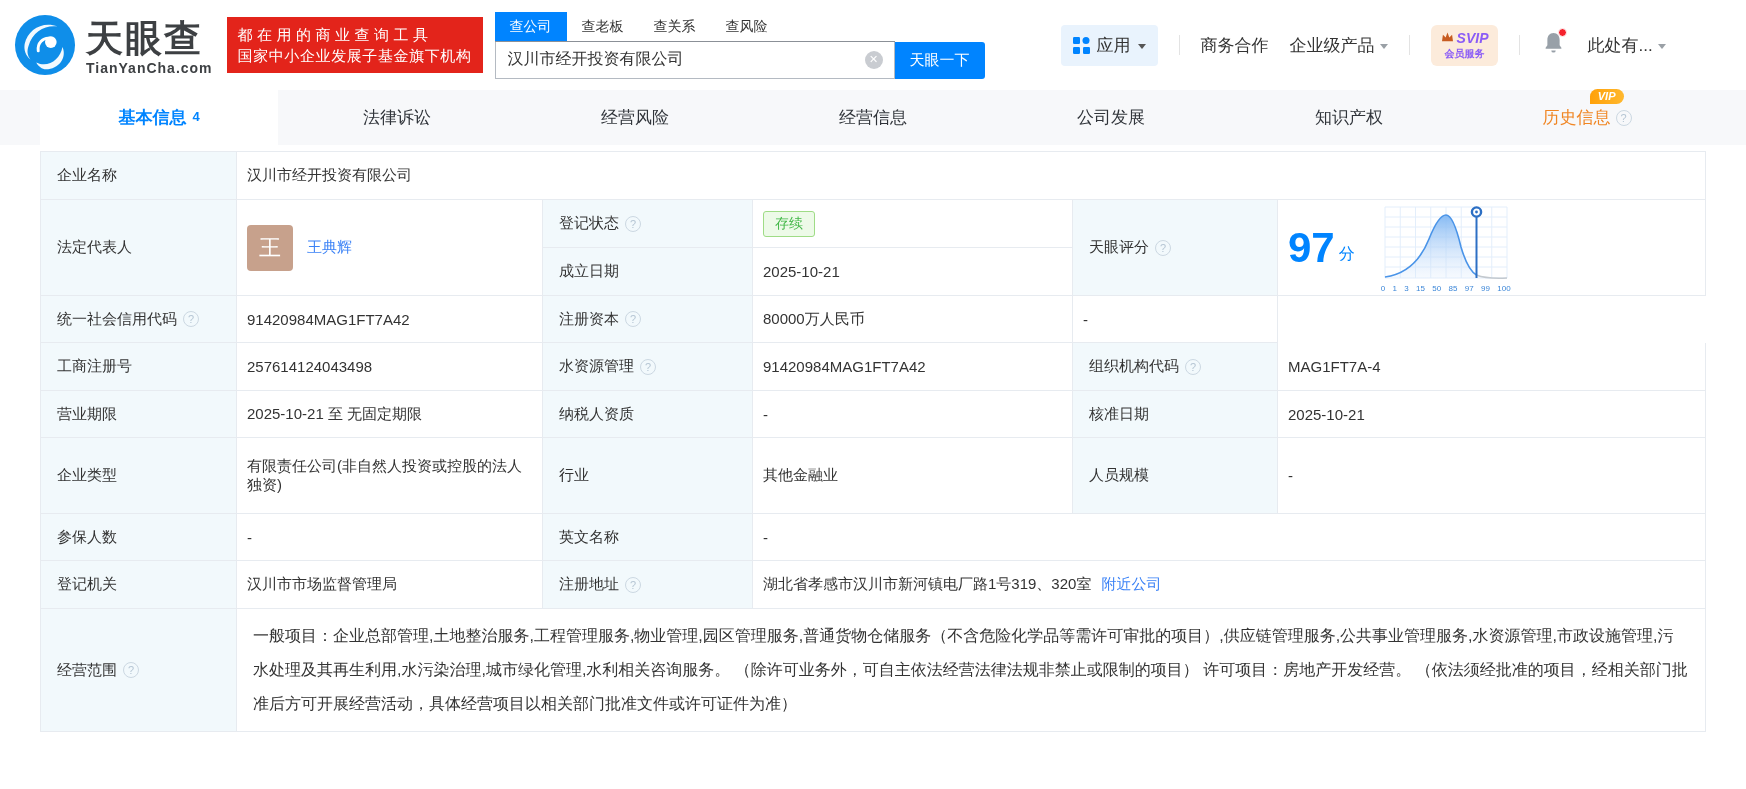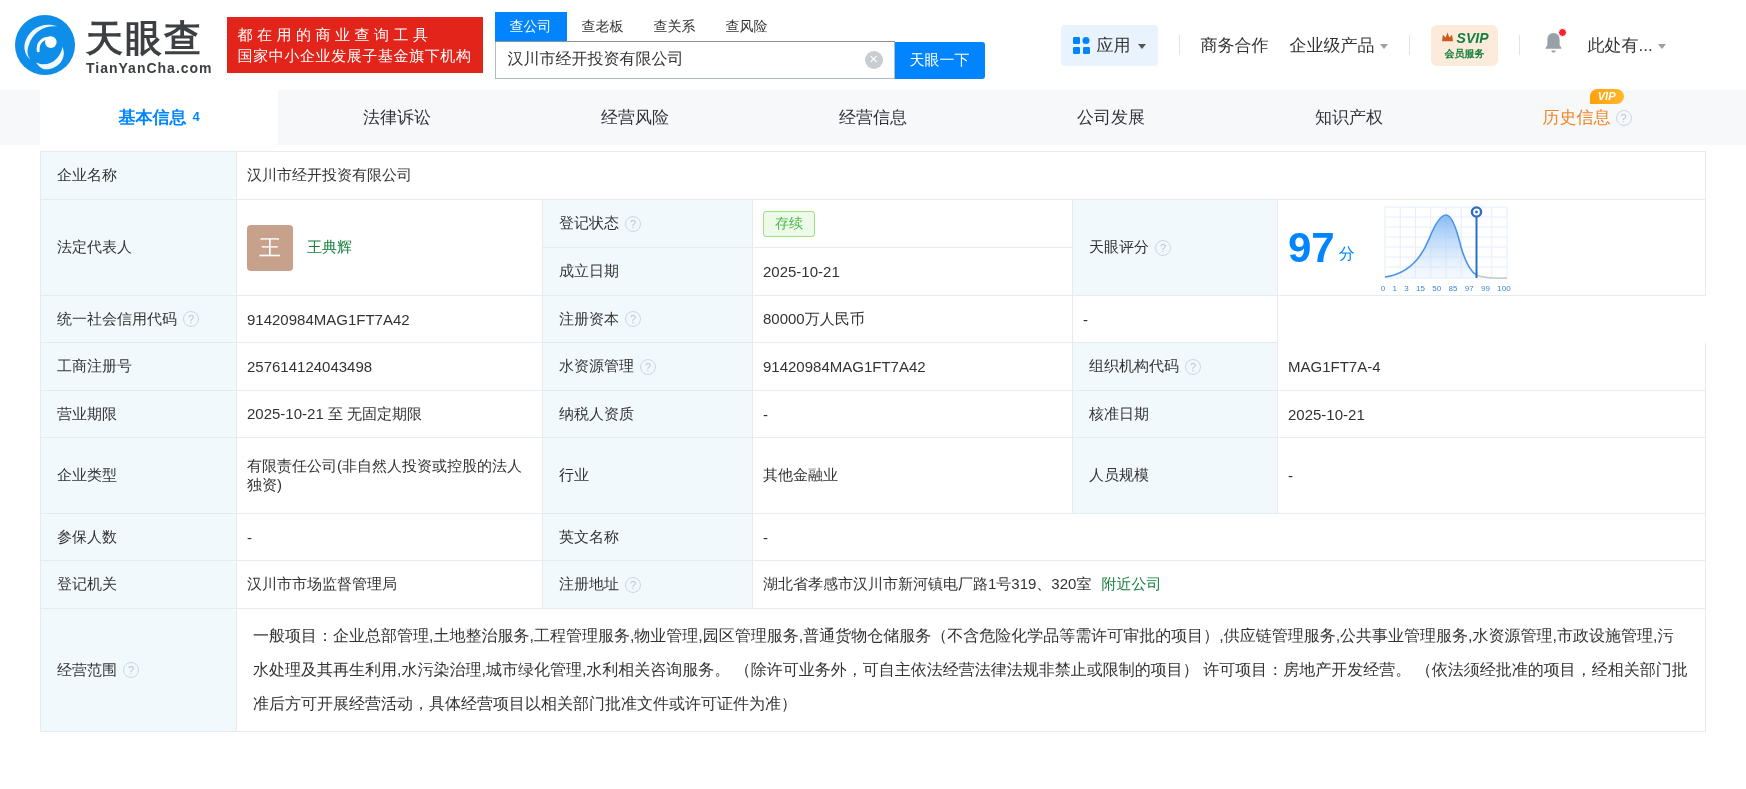--- a/index.html
+++ b/index.html
@@ -25,21 +25,21 @@
   .search-input { flex:1; border:none; outline:none; font-size:16px; color:#333; padding-left:12px; background:transparent; font-family:inherit; }
   .clear-btn { width:18px; height:18px; border-radius:50%; background:#c9ccd1; color:#fff; font-size:11px; display:flex; align-items:center; justify-content:center; margin-right:11px; cursor:pointer; }
   .clear-btn::before { content:"✕"; }
   .search-btn { width:90px; height:37px; background:#0084ff; color:#fff; font-size:15px; border:none; border-radius:0 3px 3px 0; cursor:pointer; font-family:inherit; }
   .header-nav { display:flex; align-items:center; margin-left:76px; gap:21px; font-size:17px; color:#333; }
   .apps-chip { background:#e9f3fd; border-radius:4px; padding:9px 12px; display:flex; align-items:center; gap:7px; cursor:pointer; }
   .caret { width:0; height:0; border-left:4px solid transparent; border-right:4px solid transparent; border-top:5px solid #555; margin-top:2px; }
   .caret.gray { border-top-color:#9aa0a6; }
   .vdiv { width:1px; height:20px; background:#e3e3e3; }
   .nav-link { cursor:pointer; display:flex; align-items:center; gap:5px; white-space:nowrap; }
-  .svip-badge { background:#fcebdb; border-radius:6px; padding:5px 10px; text-align:center; color:#15803d; cursor:pointer; }
+  .svip-badge { background:#fcebdb; border-radius:6px; padding:5px 10px; text-align:center; color:#8b5cf6; cursor:pointer; }
   .svip-badge .s1 { font-size:14px; font-weight:700; font-style:italic; display:flex; align-items:center; gap:3px; justify-content:center; }
   .svip-badge .s2 { font-size:10px; font-weight:700; margin-top:1px; }
   .bell-wrap { position:relative; cursor:pointer; margin:0 2px; }
   .bell-dot { position:absolute; top:-3px; right:-3px; width:9px; height:9px; background:#f5222d; border-radius:50%; border:1.5px solid #fff; }
   
   .page-tabs { display:flex; background:#f7f8fa; height:55px; padding:0 40px; }
   .ptab { flex:1; display:flex; align-items:center; justify-content:center; font-size:17px; color:#30343a; cursor:pointer; gap:4px; }
   .ptab.active { background:#fff; color:#0084ff; font-weight:700; }
   .ptab .cnt { font-size:13px; color:#0084ff; position:relative; top:-1px; margin-left:2px; }
   .ptab.history { color:#f08624; }
@@ -53,21 +53,21 @@
     grid-template-columns:196px 306px 210px 320px 205px 1fr;
     grid-template-rows:48px 48px 48px 47px 48px 47px 76px 47px 48px auto;
     border-top:1px solid #e7ebf0; border-left:1px solid #e7ebf0;
     font-size:15px; color:#333;
   }
   .cell { border-right:1px solid #e7ebf0; border-bottom:1px solid #e7ebf0; display:flex; align-items:center; padding:0 16px; background:#fff; }
   .lab { background:#f2f9fc; gap:6px; }
   .val { padding-left:10px; }
   .status-badge { background:#edfae8; border:1px solid #9fdc86; color:#45b84a; padding:3px 11px; border-radius:3px; font-size:14px; }
   .avatar { width:46px; height:46px; border-radius:4px; background:#c7a18c; color:#fff; font-size:22px; display:flex; align-items:center; justify-content:center; flex:none; }
-  a.blue, .blue-link { color:#15803d; text-decoration:none; cursor:pointer; }
+  a.blue, .blue-link { color:#3b82f6; text-decoration:none; cursor:pointer; }
   .rep-name { margin-left:14px; }
   .score-num { font-size:42px; font-weight:700; color:#0084ff; line-height:1; }
   .score-unit { font-size:16px; color:#0084ff; margin:14px 0 0 4px; }
   .score-chart { margin-left:26px; }
   .ticks { width:130px; display:flex; justify-content:space-between; font-size:8px; color:#3d87d8; margin-top:1px; }
   .scope-cell { align-items:flex-start; padding:10px 16px; line-height:34px; font-size:16px; display:block; }
   .addr-link { margin-left:10px; }
 </style>
 </head>
 <body>

